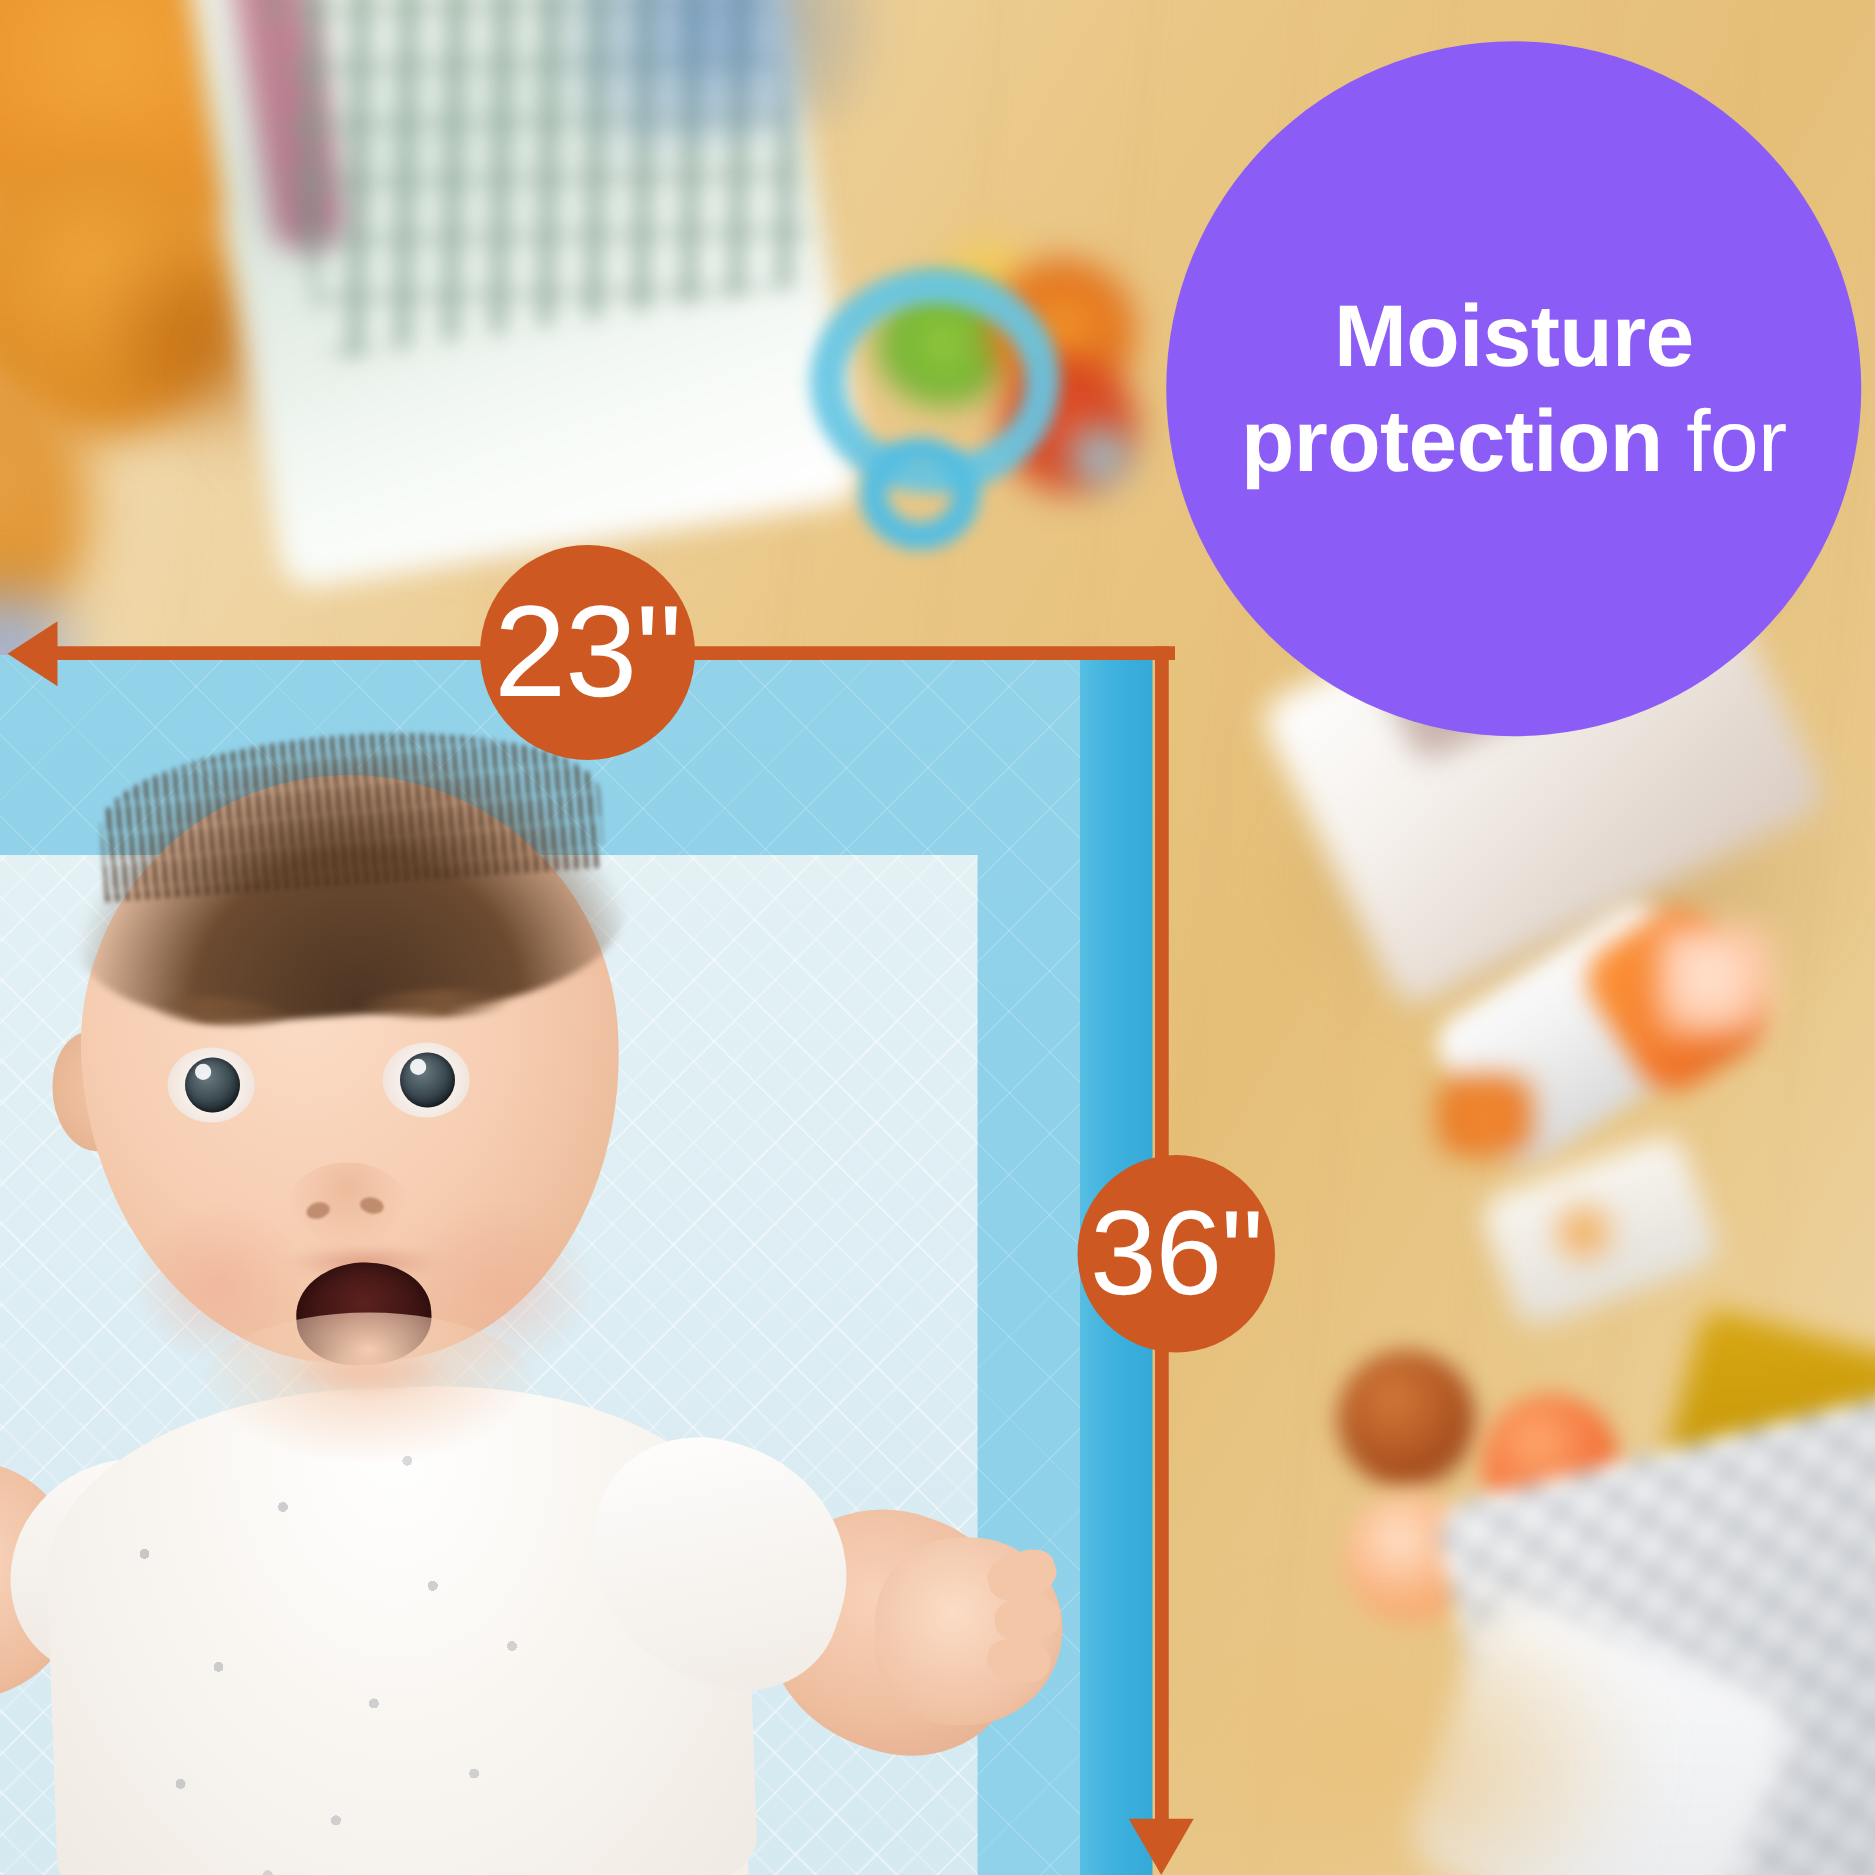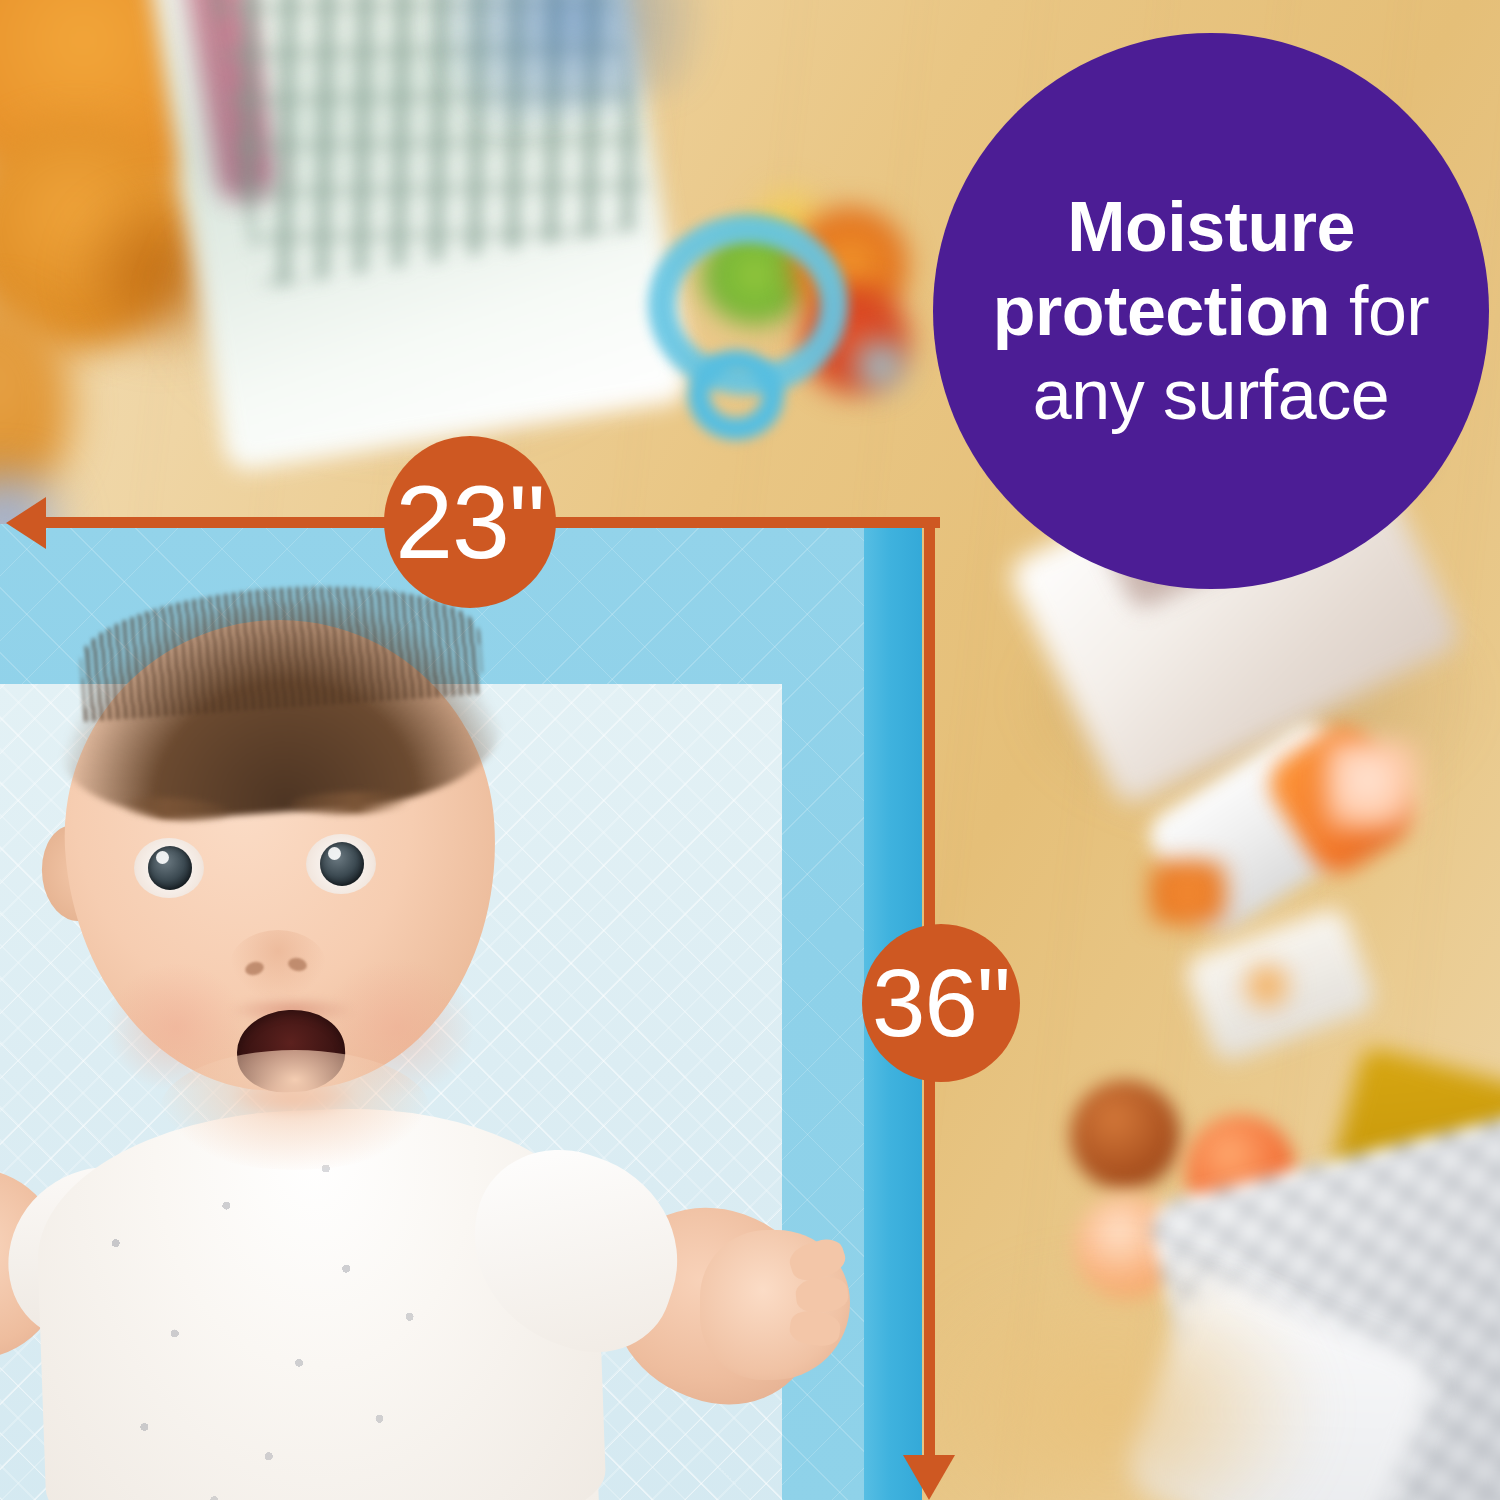--- a/index.html
+++ b/index.html
@@ -394,21 +394,21 @@
     position:absolute; border-radius:50%; background:#CE5822;
     display:flex; align-items:center; justify-content:center;
     color:#FFFFFF; font-weight:400; letter-spacing:-1px;
   }
   .dim-w{ left:384px; top:436px; width:172px; height:172px; font-size:104px; }
   .dim-h{ left:862px; top:924px; width:158px; height:158px; font-size:96px; }
 
   
   .promo{
     position:absolute; left:933px; top:33px; width:556px; height:556px;
-    border-radius:50%; background:#4c1d95;
+    border-radius:50%; background:#8b5cf6;
     display:flex; align-items:center; justify-content:center;
     text-align:center;
   }
   .promo-text{
     color:#FFFFFF; font-size:70px; line-height:1.20; padding:0 34px;
     font-weight:400; letter-spacing:-0.5px;
   }
   .promo-text b{ font-weight:700; }
 </style>
 </head>
@@ -526,17 +526,16 @@
     <div class="dim-badge dim-w">23"</div>
 
     <div class="dim-badge dim-h">36"</div>
   </div>
 
   <div class="promo">
     <div class="promo-text">
       <b>Moisture</b><br>
       <b>protection</b>
       <span>for</span><br>
-      <span>any surface</span>
     </div>
   </div>
 
 </div>
 
 </body></html>

